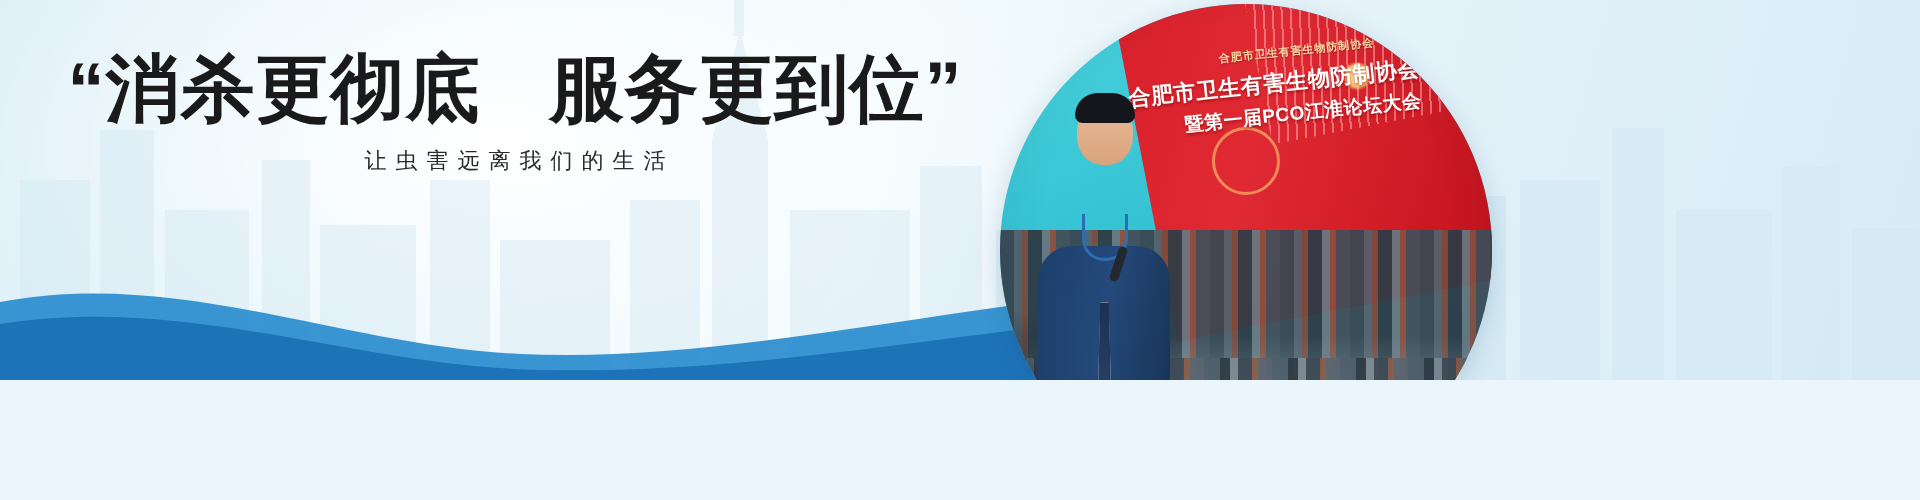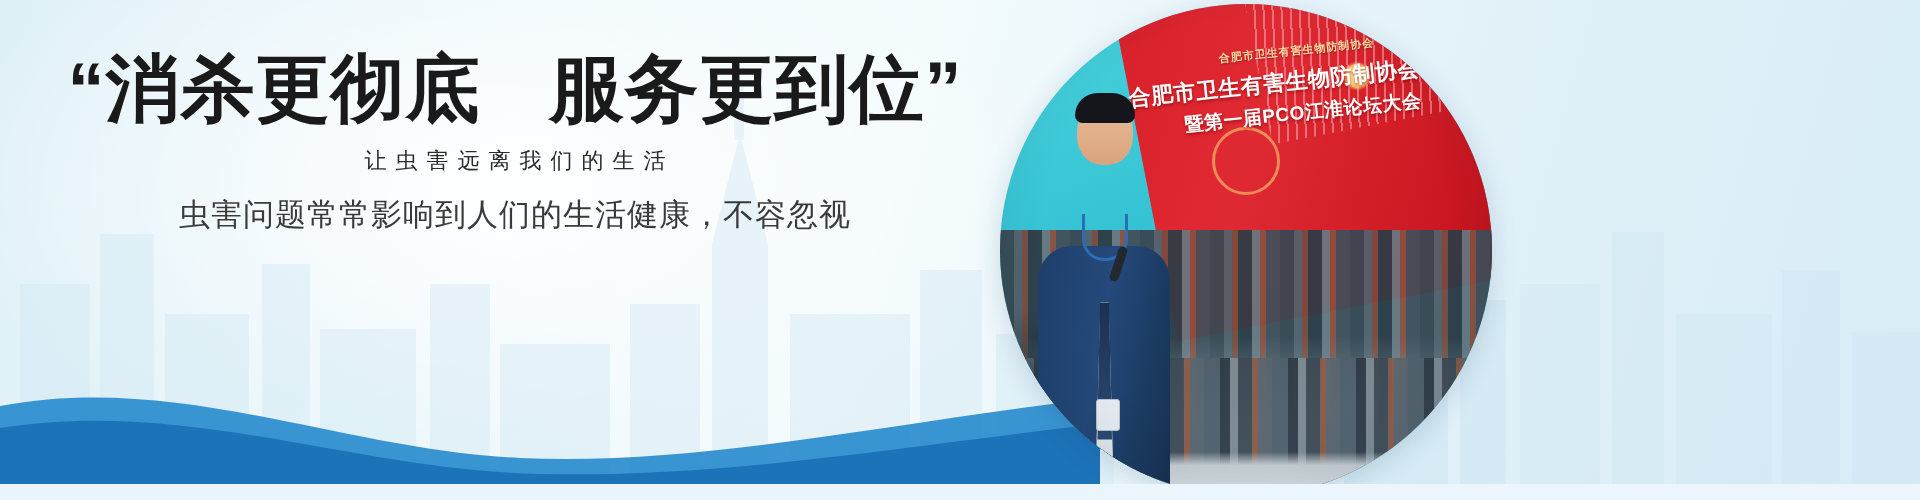--- a/index.html
+++ b/index.html
@@ -2,21 +2,21 @@
 <html><head>
 <meta charset="utf-8">
 <style>
   html,body{margin:0;padding:0;}
   body{
     width:1920px;height:500px;overflow:hidden;
     font-family:"Liberation Sans","DejaVu Sans",sans-serif;
     background:#eaf6fb;
   }
   .banner{
-    position:relative;width:1920px;height:484px;overflow:hidden;
+    position:relative;width:1920px;height:380px;overflow:hidden;
     background:
       radial-gradient(ellipse 900px 520px at 26% 38%, #ffffff 0%, rgba(255,255,255,0) 62%),
       linear-gradient(105deg,#dff0f7 0%,#e9f6fb 22%,#f3fbfd 46%,#e4f2f9 70%,#d7ecf6 100%);
   }
 
   
   .skyline{position:absolute;left:0;bottom:0;width:1920px;height:500px;opacity:.55;}
   .sky-far{position:absolute;left:0;bottom:0;width:100%;height:100%;}
 
   
@@ -212,21 +212,20 @@
     <div class="headline">
       <span>“消杀更彻底</span>
       <span class="gap"></span>
       <span>服务更到位”</span>
     </div>
 
     <div class="subline">让虫害远离我们的生活</div>
 
 
 
-    <div class="footline">虫害问题常常影响到人们的生活健康，不容忽视</div>
   </div>
 
   <div class="photo-wrap">
     <div class="photo">
       <div class="ph-teal"></div>
       <div class="ph-red"></div>
       <div class="ph-rays"></div>
       <div class="ph-sun"></div>
       <div class="ph-seal"></div>
 

